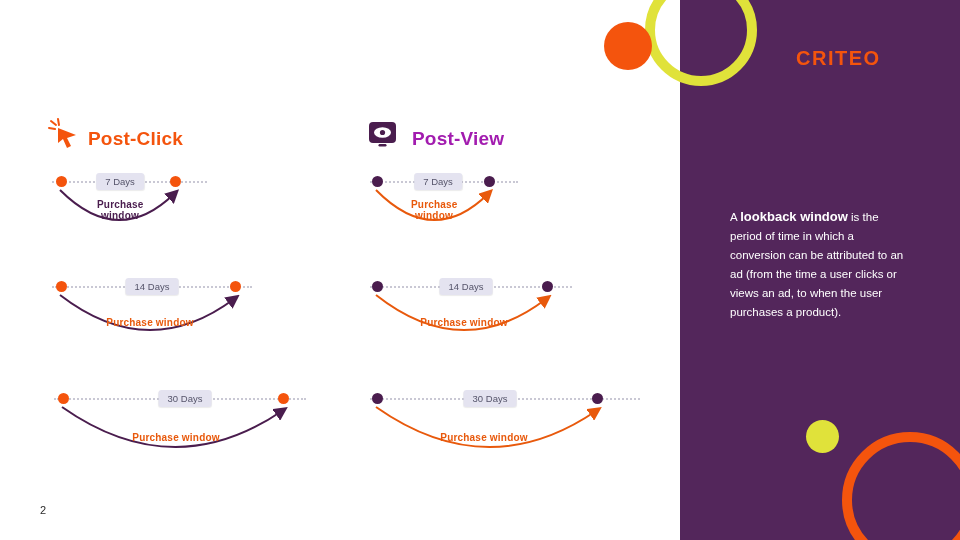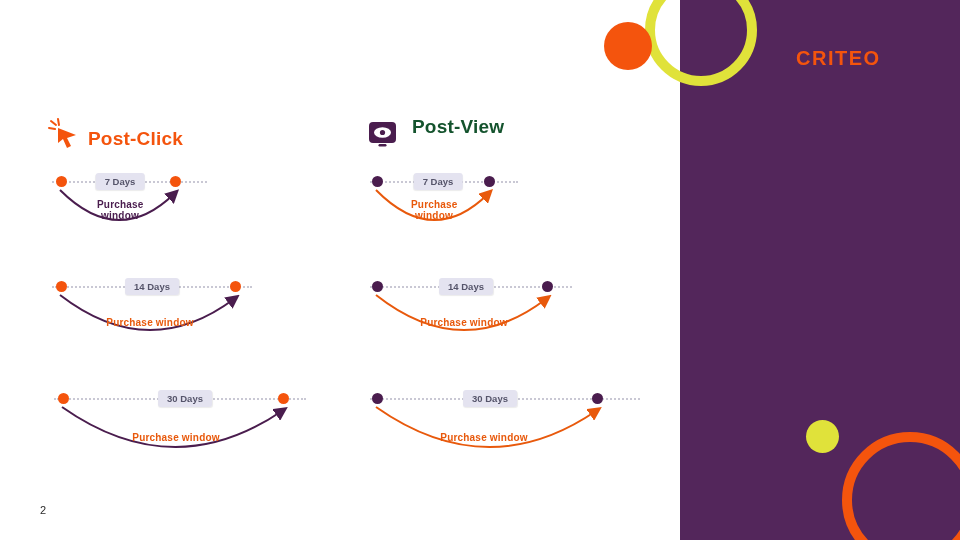--- a/index.html
+++ b/index.html
@@ -21,29 +21,29 @@
     color:#403E42;letter-spacing:.5px;}
   .logo{position:absolute;left:796px;top:47px;color:#F4540D;font-size:20px;font-weight:800;
     letter-spacing:1.5px;z-index:4;}
   
   .panel-text{position:absolute;left:730px;top:207px;width:180px;color:#ffffff;
     font-size:11.5px;line-height:19px;z-index:4;}
   .panel-text .term{font-weight:bold;font-size:13px;}
   
   .col-header{position:absolute;font-size:19px;font-weight:800;letter-spacing:.2px;}
   .hdr-click{left:88px;top:128px;color:#F4540D;}
-  .hdr-view{left:412px;top:116px;color:#14532d;}
+  .hdr-view{left:412px;top:128px;color:#a21caf;}
   .hdr-icon{position:absolute;}
   
   .dotline{position:absolute;height:0;border-top:2px dotted #C9C8D4;}
   .dot{position:absolute;width:11px;height:11px;border-radius:50%;}
   .dot.oc{background:#F4540D;} .dot.pc{background:#4A1D4E;}
   .day-label{position:absolute;transform:translateX(-50%);height:17px;line-height:17px;
     padding:0 9px;background:#E4E3F0;border-radius:3px;font-size:9.5px;color:#55546A;
-    white-space:nowrap;box-shadow:0 1px 1px rgba(0,0,0,.08);font-weight:bold;}
+    white-space:nowrap;box-shadow:0 1px 1px rgba(0,0,0,.08);}
   .curve{position:absolute;}
   .pw{position:absolute;transform:translateX(-50%);font-size:10px;font-weight:bold;
     text-align:center;letter-spacing:.2px;}
   .pw.wrap{width:46px;}
   .pw.purple{color:#4A1D4E;} .pw.orange{color:#E8590C;}
   .pw.nowrap{white-space:nowrap;}
   .page-num{position:absolute;left:40px;top:504px;font-size:11px;color:#2b2b2b;}
 </style>
 </head>
 <body>
@@ -52,20 +52,21 @@
 
   <div class="panel"></div>
 
   <div class="ring-yellow"></div>
   <div class="circle-orange"></div>
   <div class="circle-yellow-sm"></div>
   <div class="ring-orange"></div>
 
   <div class="logo">CRITEO</div>
 
+  <div class="panel-text"><span>A </span><span class="term">lookback window</span><span> is the period of time in which a conversion can be attributed to an ad (from the time a user clicks or views an ad, to when the user purchases a product).</span></div>
 
   <svg class="hdr-icon" style="left:46px;top:116px" width="34" height="34" viewBox="0 0 34 34">
     <g stroke="#F4540D" stroke-width="2" stroke-linecap="round">
       <line x1="3" y1="12" x2="9" y2="13"></line>
       <line x1="5" y1="5" x2="10" y2="9"></line>
       <line x1="12" y1="3" x2="13" y2="9"></line>
     </g>
     <path d="M12,12 L30,19 L21,22 L25,30 L21,32 L17,23 L12,27 Z" fill="#F4540D"></path>
   </svg>
   <div class="col-header hdr-click">Post-Click</div>

